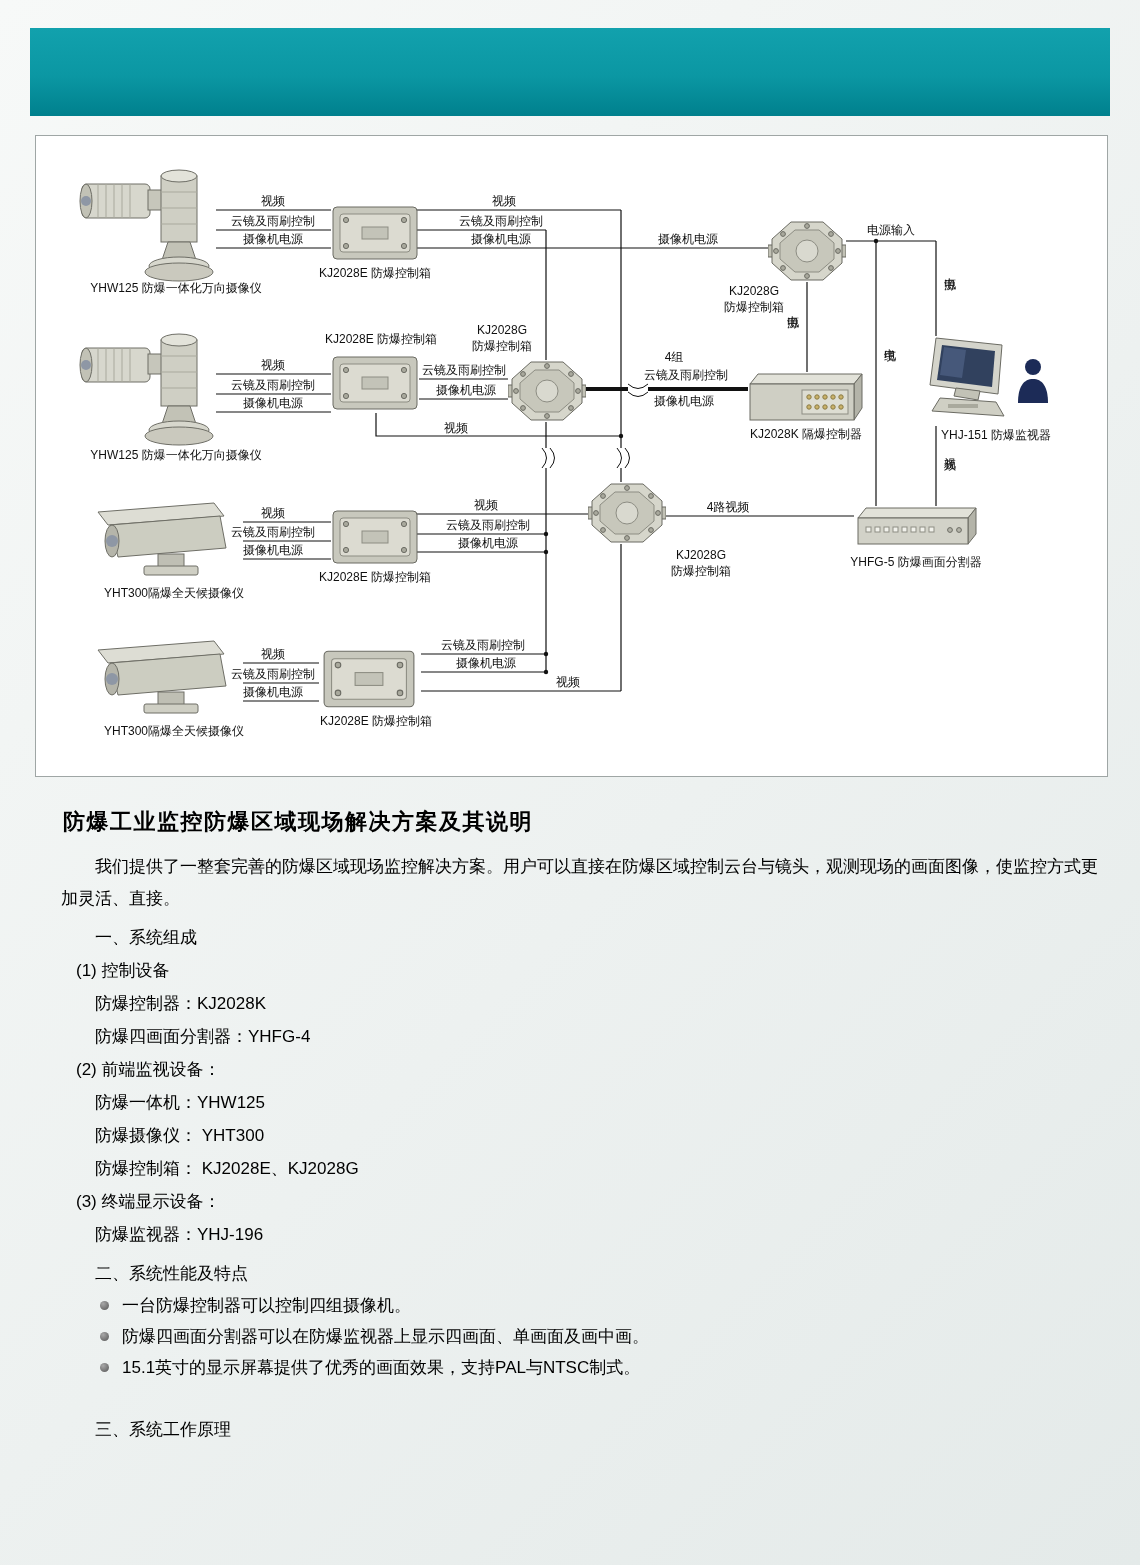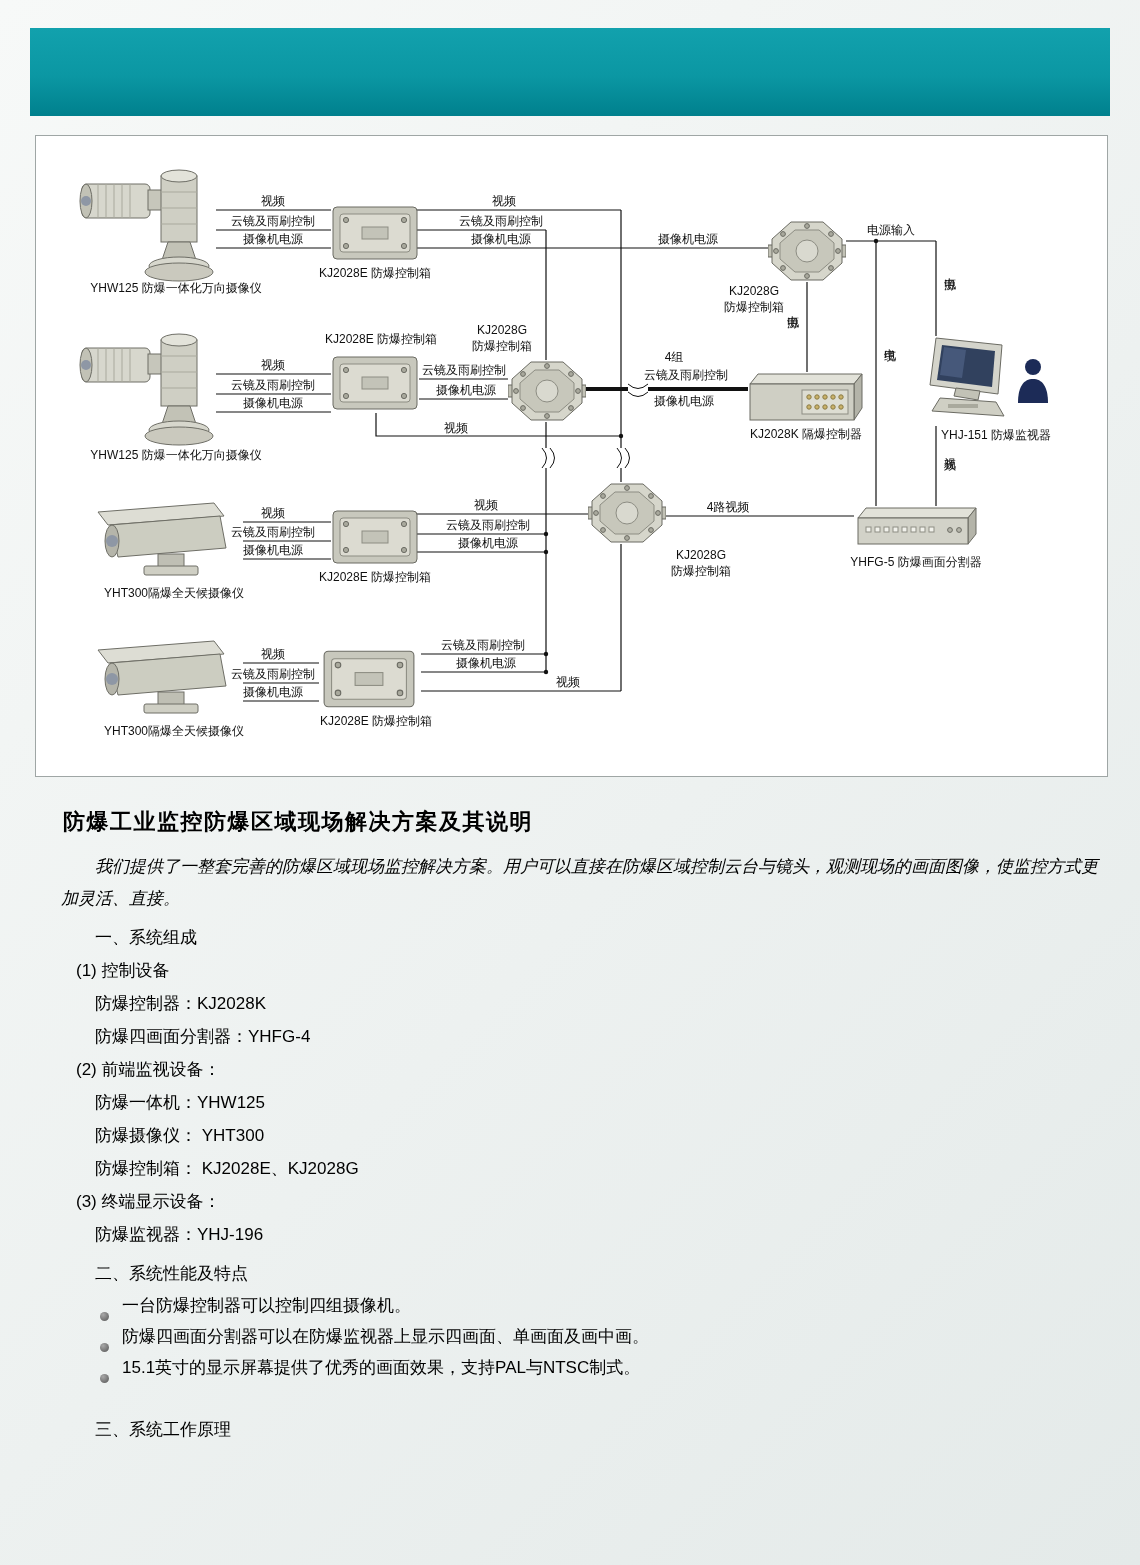--- a/index.html
+++ b/index.html
@@ -13,26 +13,26 @@
   .wires{position:absolute;left:0;top:0;}
   .dev{position:absolute;}
   .lbl{position:absolute;font-size:12px;line-height:14px;white-space:nowrap;
         transform:translateX(-50%);color:#101010;}
   .lbl2{position:absolute;transform:translateX(-50%);text-align:center;font-size:12px;
         line-height:16px;white-space:nowrap;color:#101010;}
   .vlbl{position:absolute;writing-mode:vertical-rl;text-orientation:upright;
         font-size:12px;letter-spacing:1px;color:#101010;}
   .article{position:absolute;left:35px;top:795px;width:1073px;font-size:17px;color:#000;}
   .title{font-size:22px;font-weight:bold;margin:12px 0 0 28px;letter-spacing:1.5px;}
-  .intro{margin:14px 8px 0 26px;text-indent:2em;line-height:32px;font-style:italic;}
+  .intro{margin:14px 8px 0 26px;text-indent:2em;line-height:32px;}
   .h2{margin:6px 0 0 60px;line-height:33px;}
   .h2-gap{margin-top:30px;}
   .sub{margin-left:41px;line-height:33px;}
   .item{margin-left:60px;line-height:33px;}
-  .feature{margin-left:65px;line-height:31px;display:flex;align-items:flex-end;}
+  .feature{margin-left:65px;line-height:31px;display:flex;align-items:center;}
   .dot{width:9px;height:9px;border-radius:50%;flex:0 0 auto;margin-right:13px;
         background:radial-gradient(circle at 35% 30%,#a8a8a8,#555);}
   .principle{margin:6px 0 0 0;text-indent:2em;line-height:32px;text-align:justify;}
 </style>
 </head>
 <body>
 
 <div class="page">
 
   <div class="header-bar"></div>

